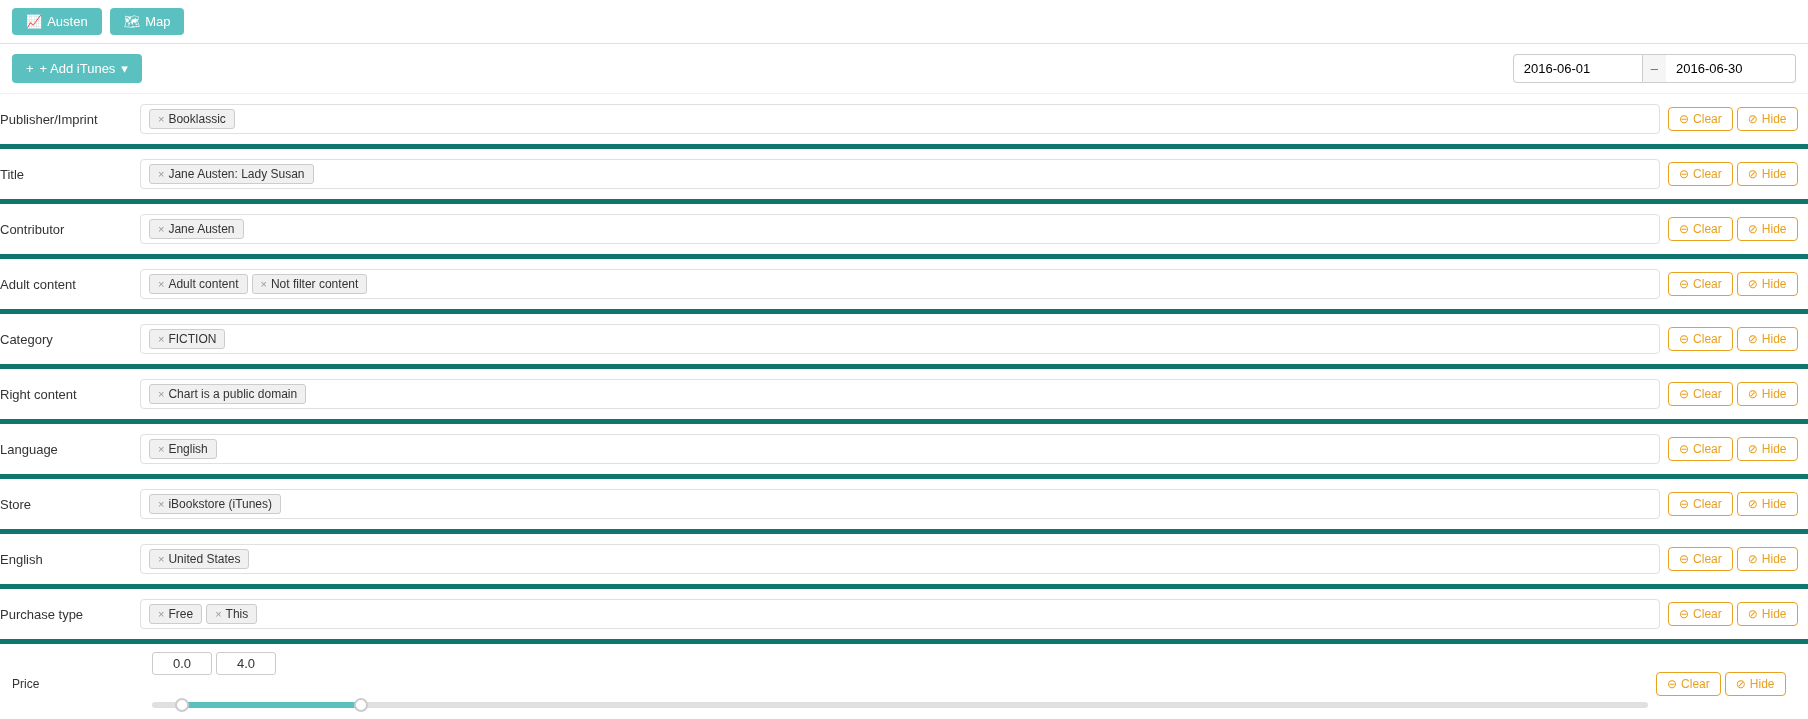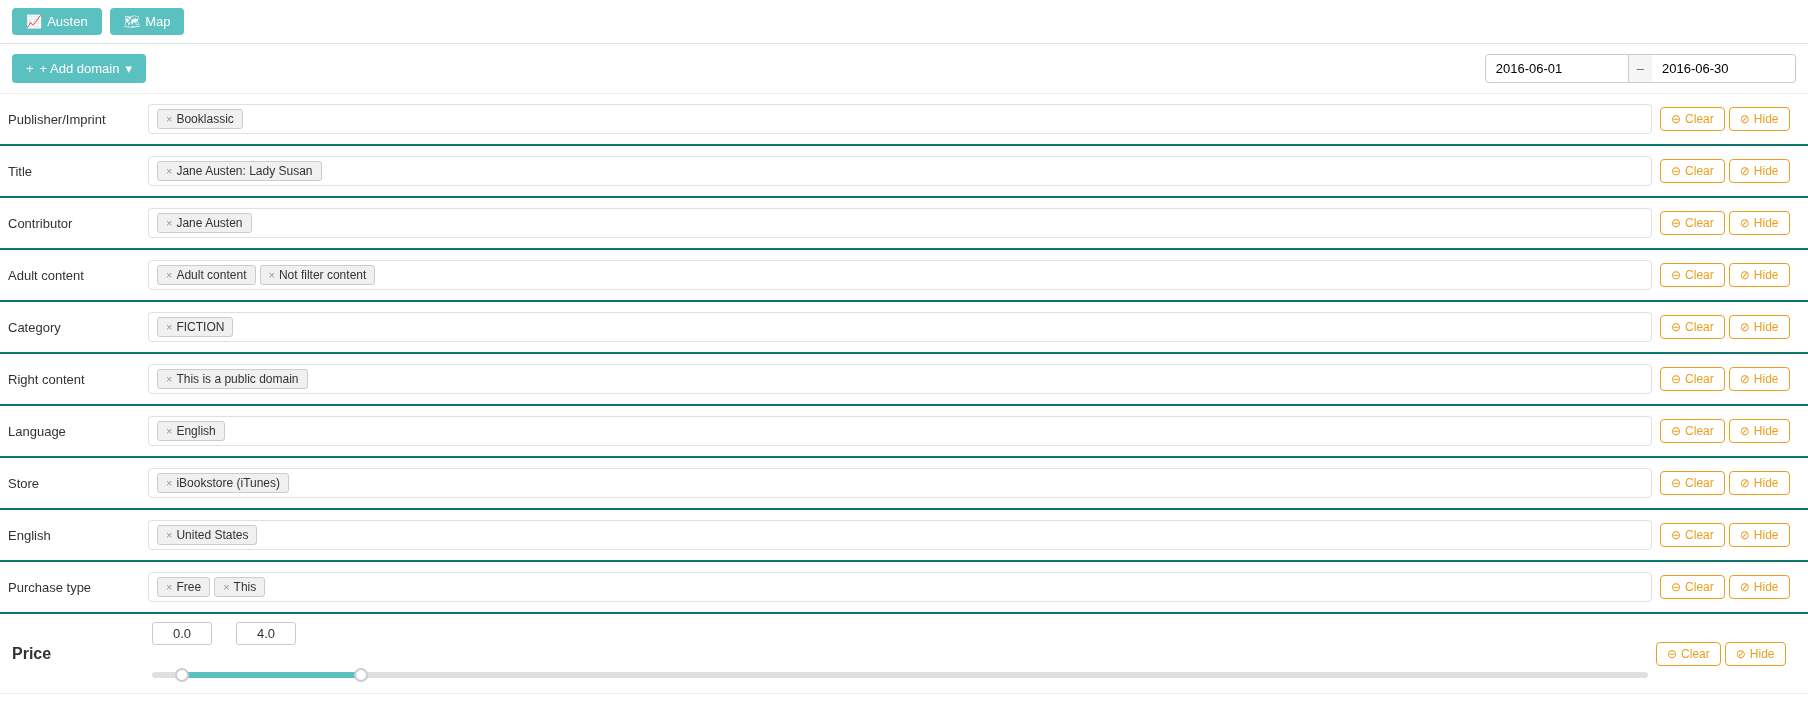--- a/index.html
+++ b/index.html
@@ -51,42 +51,42 @@
       display: flex;
       align-items: center;
       gap: 0;
     }
 
     .date-input {
       border: 1px solid #ccc;
       padding: 6px 10px;
       font-size: 13px;
       outline: none;
-      width: 144px;
+      width: 130px;
     }
     .date-input:first-child { border-radius: 4px 0 0 4px; }
     .date-sep {
       border: 1px solid #ccc;
       border-left: none;
       border-right: none;
       padding: 6px 8px;
       background: #f5f5f5;
       color: #666;
     }
     .date-input:last-child { border-radius: 0 4px 4px 0; border-left: none; }
 
     .filters-container {
       padding: 0;
     }
 
     .filter-row {
       display: flex;
       align-items: center;
-      border-bottom: 2px solid #0f766e;
-      padding: 10px 8px;
+      border-bottom: 5px solid #0f766e;
+      padding: 10px 0;
       min-height: 46px;
     }
 
     .filter-label {
       width: 140px;
       min-width: 140px;
       color: #333;
       font-size: 13px;
     }
 
@@ -153,32 +153,31 @@
       align-items: center;
       border-bottom: 1px solid #f0f0f0;
       padding: 0 12px;
       min-height: 80px;
     }
 
     .price-label {
       width: 140px;
       min-width: 140px;
       color: #333;
-      font-size: 16px;
-      font-weight: bold;
+      font-size: 12px;
     }
 
     .price-slider-area {
       flex: 1;
       margin-right: 8px;
     }
 
     .price-values {
       display: flex;
-      gap: 24px;
+      gap: 4px;
       margin-bottom: 20px;
     }
 
     .price-val-box {
       border: 1px solid #ccc;
       border-radius: 3px;
       padding: 3px 8px;
       font-size: 13px;
       width: 60px;
       text-align: center;
@@ -234,21 +233,21 @@
   </button>
   <button class="btn-teal">
     <span>🗺</span>
     <span>Map</span>
   </button>
 </div>
 
 <div class="toolbar-row">
   <button class="add-filter-btn">
     <span>+</span>
-    <span>+ Add domain</span>
+    <span>+ Add iTunes</span>
     <span>▾</span>
   </button>
   <div class="date-range">
     <input class="date-input" type="text" value="2016-06-01" style="">
     <span class="date-sep">–</span>
     <input class="date-input" type="text" value="2016-06-30" style="">
   </div>
 </div>
 
 <div class="filters-container" id="filters-list">
@@ -349,21 +348,21 @@
         <span style="color:#e8a020;">⊘</span>
         <span>Hide</span>
       </button>
     </div>
     </div>
     <div class="filter-row">
       <div class="filter-label">Right content</div>
       <div class="filter-tags-area">
         <span class="tag">
           <span style="color:#999;cursor:pointer;font-size:11px;">×</span>
-          <span>This is a public domain</span>
+          <span>Chart is a public domain</span>
         </span>
       </div>
       <div class="filter-actions">
       <button class="btn-clear">
         <span style="color:#e8a020;">⊖</span>
         <span>Clear</span>
       </button>
       <button class="btn-hide">
         <span style="color:#e8a020;">⊘</span>
         <span>Hide</span>

